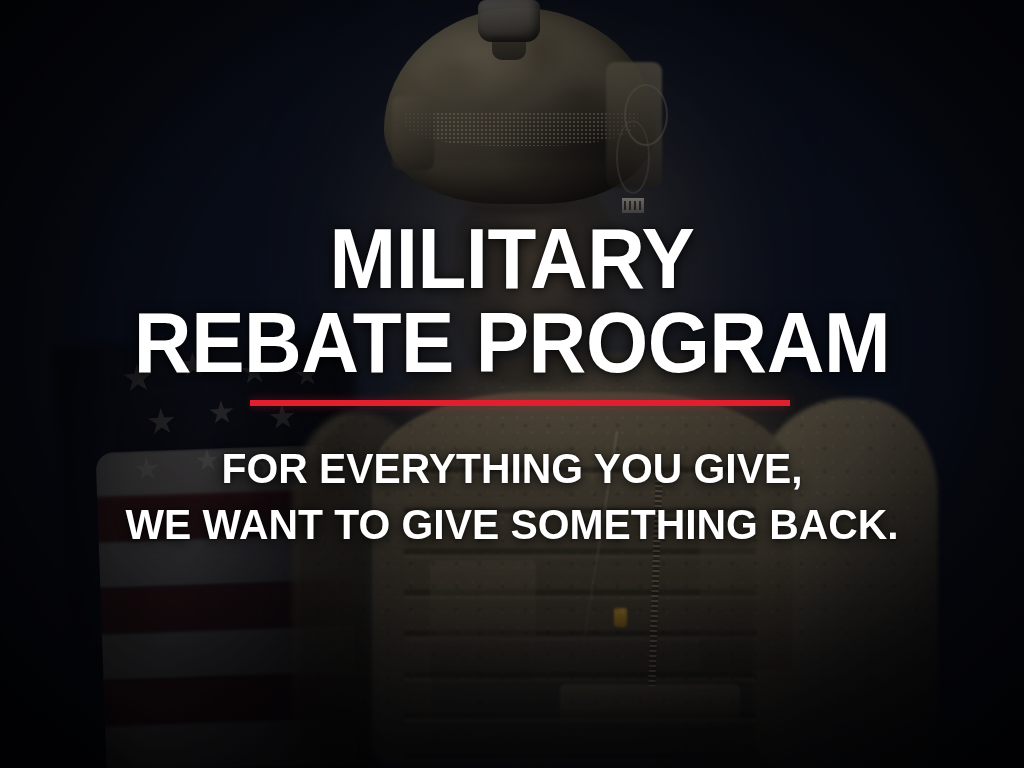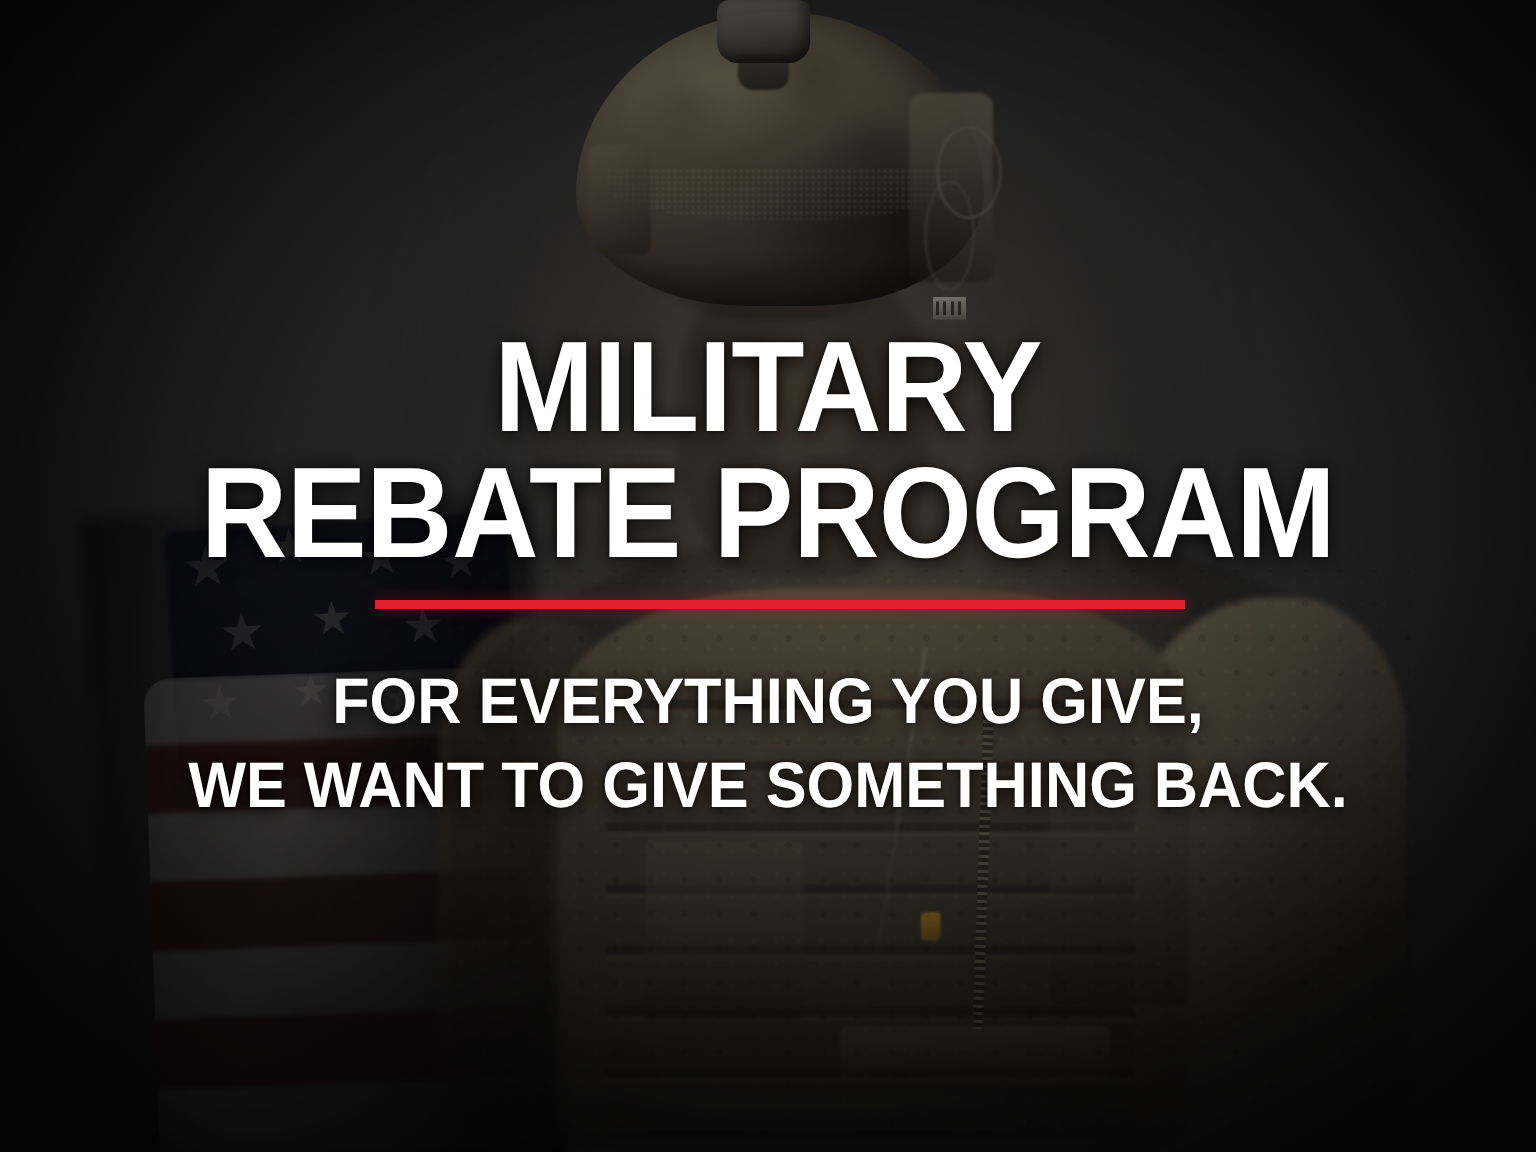--- a/index.html
+++ b/index.html
@@ -504,21 +504,21 @@
     top: 503px;
     left: 0;
     right: 0;
     font-size: 43px;
     transform: scaleX(0.95);
   }
 </style>
 </head>
 <body>
 
-<div id="poster" style="background: #404040;">
+<div id="poster" style="background: #0f172a;">
 
   <div class="photo-layer">
 
     <div class="key-light"></div>
 
     <div class="flag">
       <div class="flag-canton"></div>
 
       <div class="star" style="left:128px; top:62px;"></div>
       <div class="star" style="left:186px; top:54px; width:26px; height:26px;"></div>

